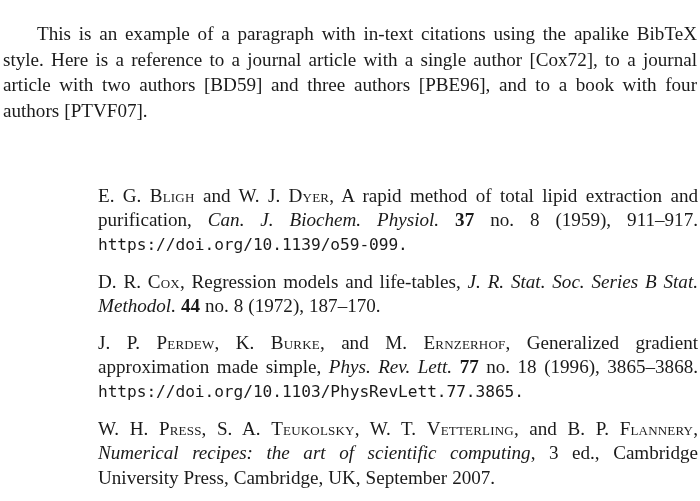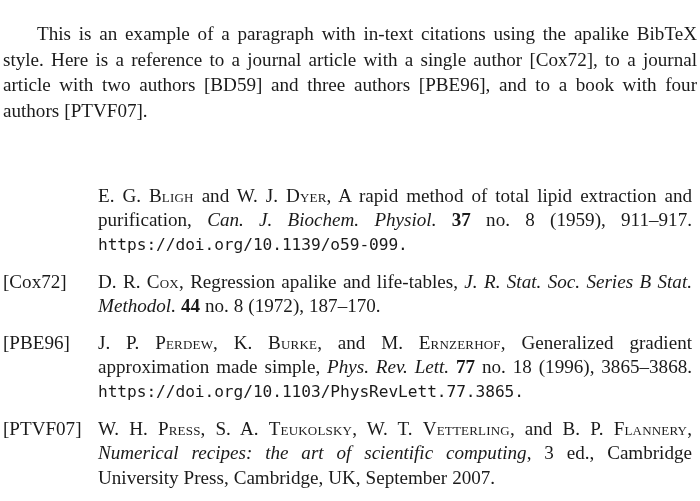--- a/index.html
+++ b/index.html
@@ -56,21 +56,21 @@
     position: absolute;
     left: 3px;
     top: 0;
     font-size: 19.1px;
     line-height: 24.2px;
     white-space: nowrap;
   }
 
   .bib-body {
     margin-left: 98px;
-    margin-right: 8px;
+    margin-right: 2px;
     font-size: 19.1px;
     line-height: 24.2px;
     text-align: justify;
     text-justify: inter-word;
     word-spacing: 0.01em;
   }
 
   
   .bib-entry.wide .bib-body {
     margin-left: 98px;
@@ -104,34 +104,31 @@
 
   <div class="biblio">
 
     <div class="bib-entry">
       <div class="bib-body">
         <span>E. G. </span><span class="sc">Bligh</span><span> and </span><span>W. J. </span><span class="sc">Dyer</span><span>, </span><span>A rapid method of total lipid extraction and purification</span><span>, </span><span class="it">Can. J. Biochem. Physiol.</span> <span class="bold">37</span> <span>no. 8</span> <span>(1959)</span><span>, </span><span>911–917.</span> <span class="mono">https://doi.org/10.1139/o59-099</span><span class="mono">.</span>
       </div>
     </div>
 
     <div class="bib-entry">
-      <span class="bib-label">[Cox72]</span>
       <div class="bib-body">
-        <span>D. R. </span><span class="sc">Cox</span><span>, </span><span>Regression apalike and life-tables</span><span>, </span><span class="it">J. R. Stat. Soc. Series B Stat. Methodol.</span> <span class="bold">44</span> <span>no. 8</span> <span>(1972)</span><span>, </span><span>187–170.</span>
+        <span>D. R. </span><span class="sc">Cox</span><span>, </span><span>Regression models and life-tables</span><span>, </span><span class="it">J. R. Stat. Soc. Series B Stat. Methodol.</span> <span class="bold">44</span> <span>no. 8</span> <span>(1972)</span><span>, </span><span>187–170.</span>
       </div>
     </div>
 
     <div class="bib-entry">
-      <span class="bib-label">[PBE96]</span>
       <div class="bib-body">
         <span>J. P. </span><span class="sc">Perdew</span><span>, </span><span>K. </span><span class="sc">Burke</span><span>, and </span><span>M. </span><span class="sc">Ernzerhof</span><span>, </span><span>Generalized gradient approximation made simple</span><span>, </span><span class="it">Phys. Rev. Lett.</span> <span class="bold">77</span> <span>no. 18</span> <span>(1996)</span><span>, </span><span>3865–3868.</span> <span class="mono">https://doi.org/10.1103/PhysRevLett.77.3865</span><span class="mono">.</span>
       </div>
     </div>
 
     <div class="bib-entry wide">
-      <span class="bib-label">[PTVF07]</span>
       <div class="bib-body">
         <span>W. H. </span><span class="sc">Press</span><span>, </span><span>S. A. </span><span class="sc">Teukolsky</span><span>, </span><span>W. T. </span><span class="sc">Vetterling</span><span>, and </span><span>B. P. </span><span class="sc">Flannery</span><span>, </span><span class="it">Numerical recipes: the art of scientific computing</span><span>, </span><span class="nb">3 ed.</span><span>, </span><span>Cambridge University Press</span><span>, </span><span>Cambridge, UK</span><span>, </span><span>September 2007.</span>
       </div>
     </div>
 
   </div>
 </div>
 
 </body></html>

